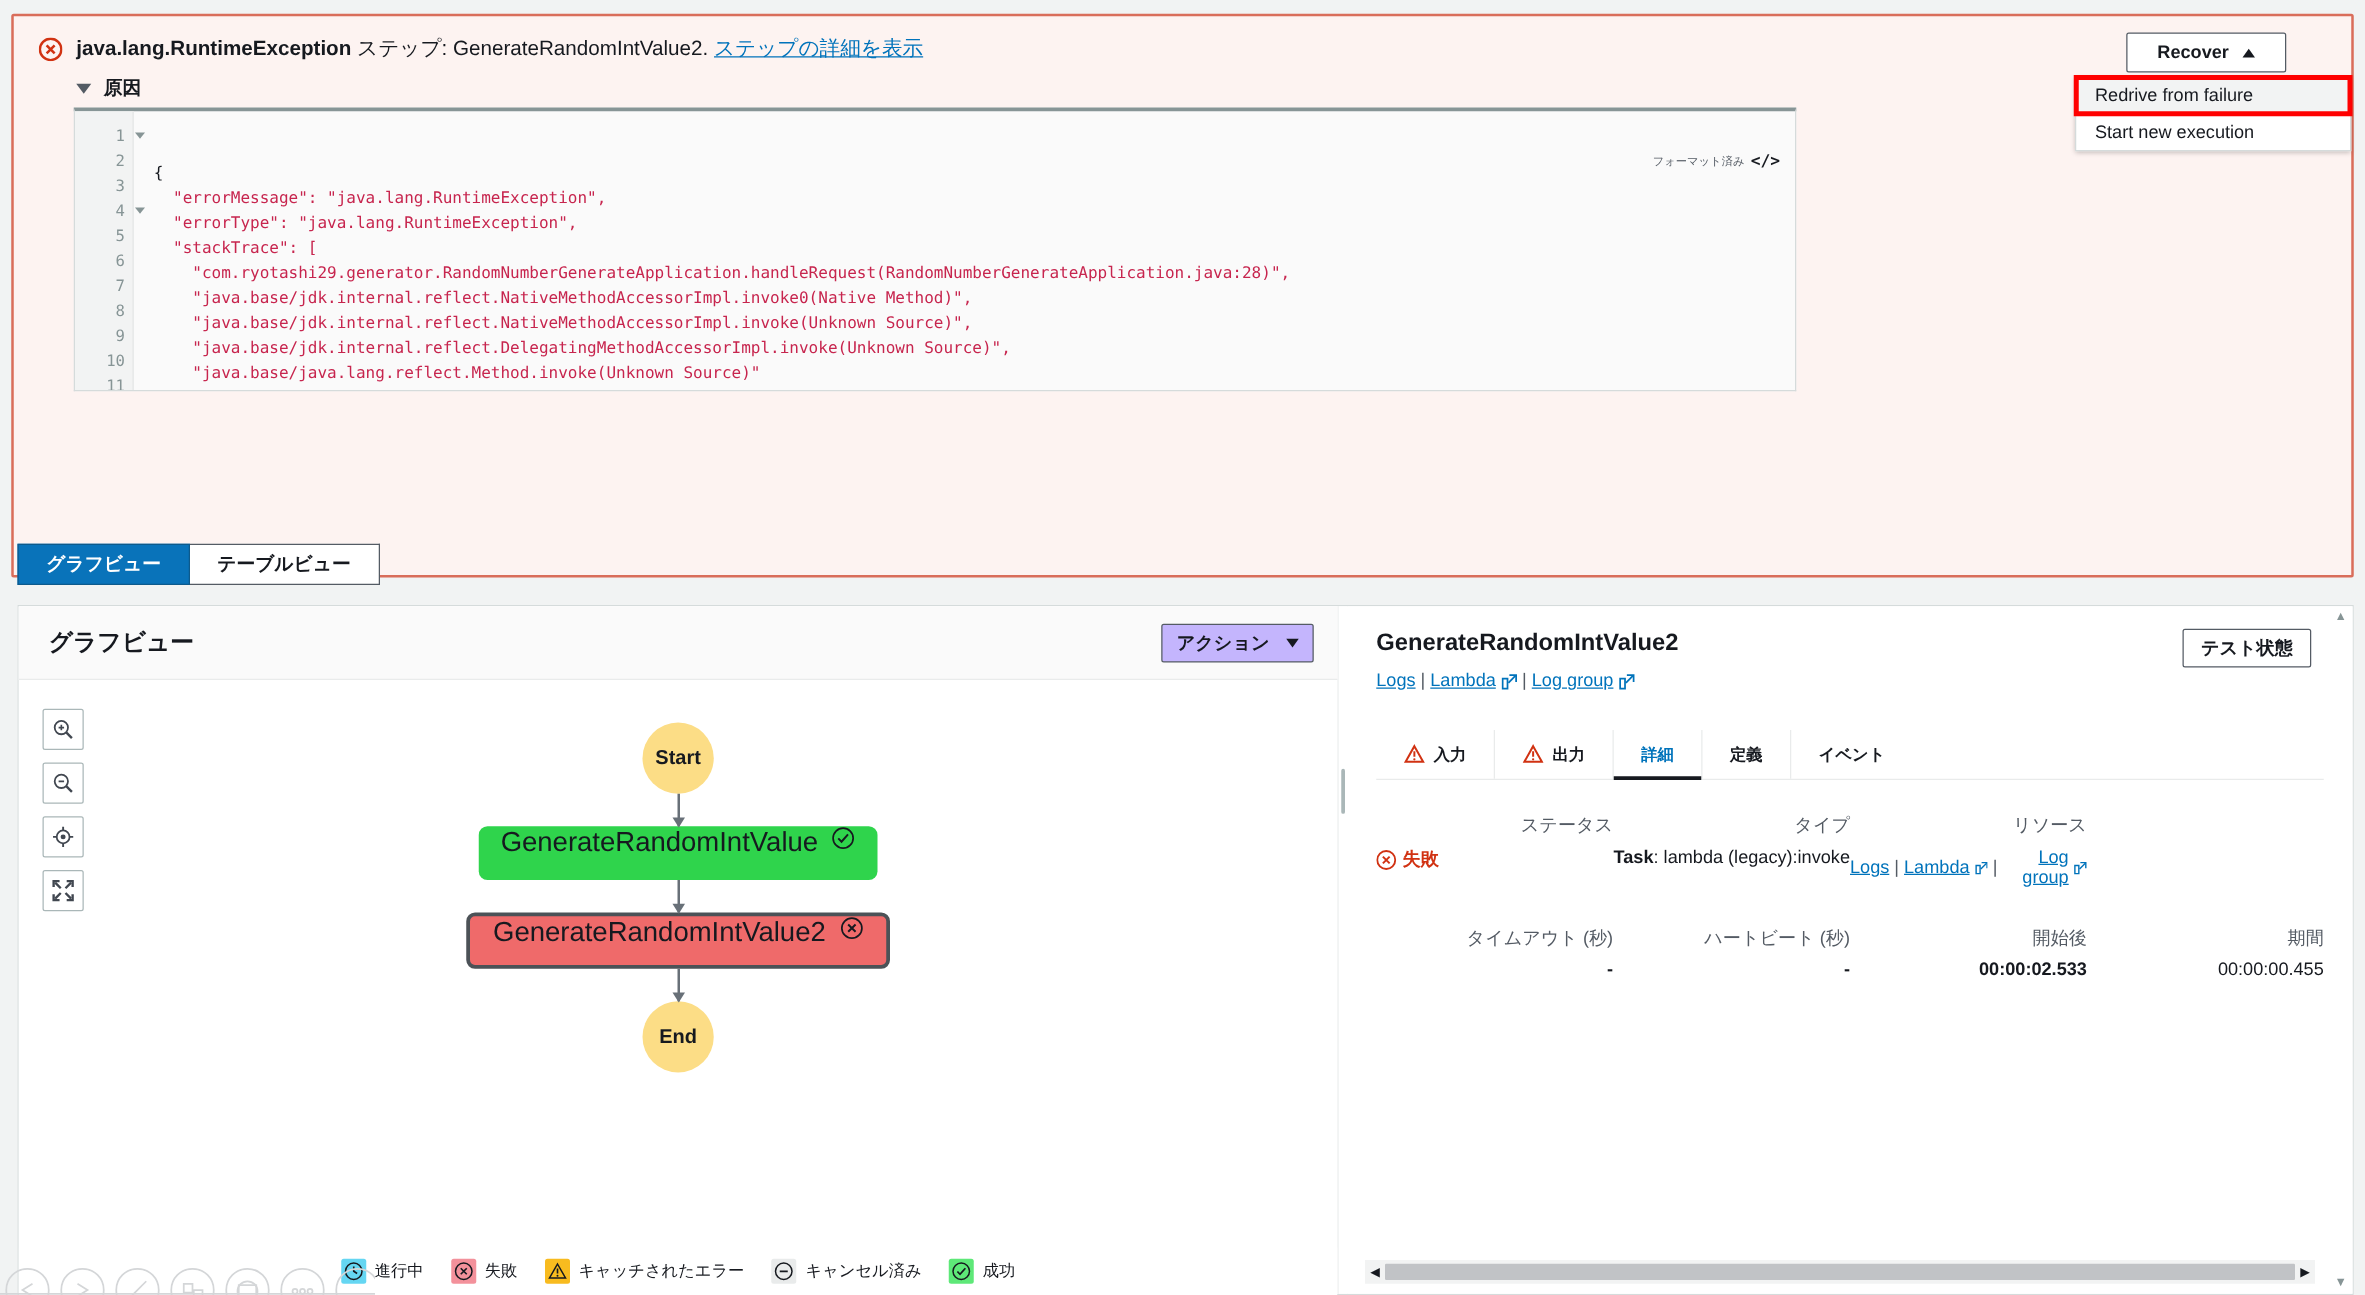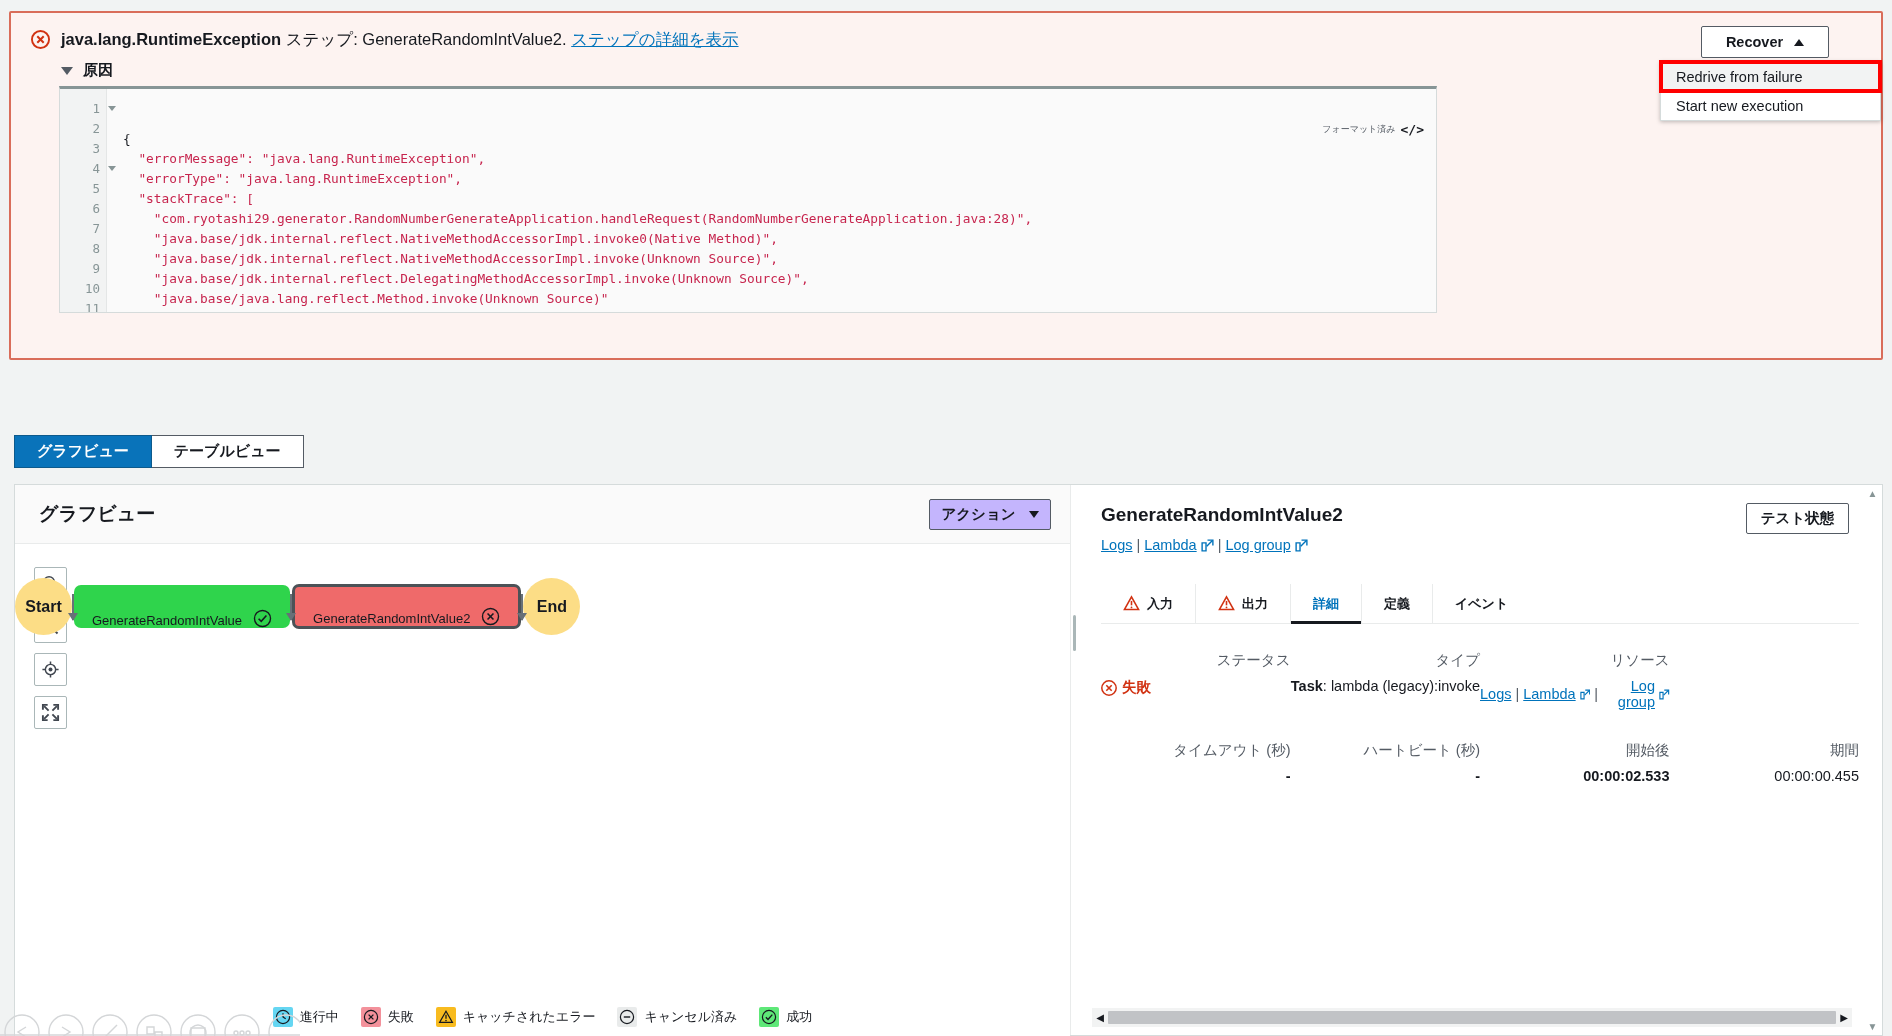--- a/index.html
+++ b/index.html
@@ -11,21 +11,21 @@
     font-size: 14px;
     color: #16191f;
     overflow: hidden;
     position: relative;
   }
 
   
   #error-banner {
     position: absolute;
     left: 9px; top: 11px;
-    width: 1874px; height: 349px;
+    width: 1874px; height: 451px;
     background: #fdf3f1;
     border: 2px solid #d96d5a;
     border-radius: 2px;
   }
   #error-head {
     display: flex; align-items: flex-start;
     padding: 16px 14px 0 20px;
     position: relative;
   }
   .err-circle-icon {
@@ -239,21 +239,21 @@
     border: 1px solid #aab7b8;
     border-radius: 2px;
     display: flex; align-items: center; justify-content: center;
     cursor: pointer;
   }
 
   
   #flow {
     position: absolute;
     left: 0; right: 0; top: 34px;
-    display: flex; flex-direction: row; align-items: center;
+    display: flex; flex-direction: column; align-items: center;
   }
   .node-circle {
     width: 57px; height: 57px;
     border-radius: 50%;
     background: #fcdd86;
     display: flex; align-items: center; justify-content: center;
     font-weight: bold; font-size: 16px;
     color: #16191f;
   }
   .connector {
@@ -266,24 +266,24 @@
     position: absolute;
     left: -4px; bottom: -1px;
     width: 0; height: 0;
     border-left: 5px solid transparent;
     border-right: 5px solid transparent;
     border-top: 8px solid #687078;
   }
   .node-box {
     height: 43px;
     border-radius: 7px;
-    display: flex; align-items: flex-end; justify-content: center;
+    display: flex; align-items: flex-start; justify-content: center;
     gap: 11px;
     padding: 0 18px;
-    font-size: 13px;
+    font-size: 22px;
     color: #16191f;
   }
   .node-box.success { background: #2fd44c; }
   .node-box.failed {
     background: #ef6a6a;
     border: 3px solid #4c5257;
     height: 45px;
   }
 
   #graph-legend {

